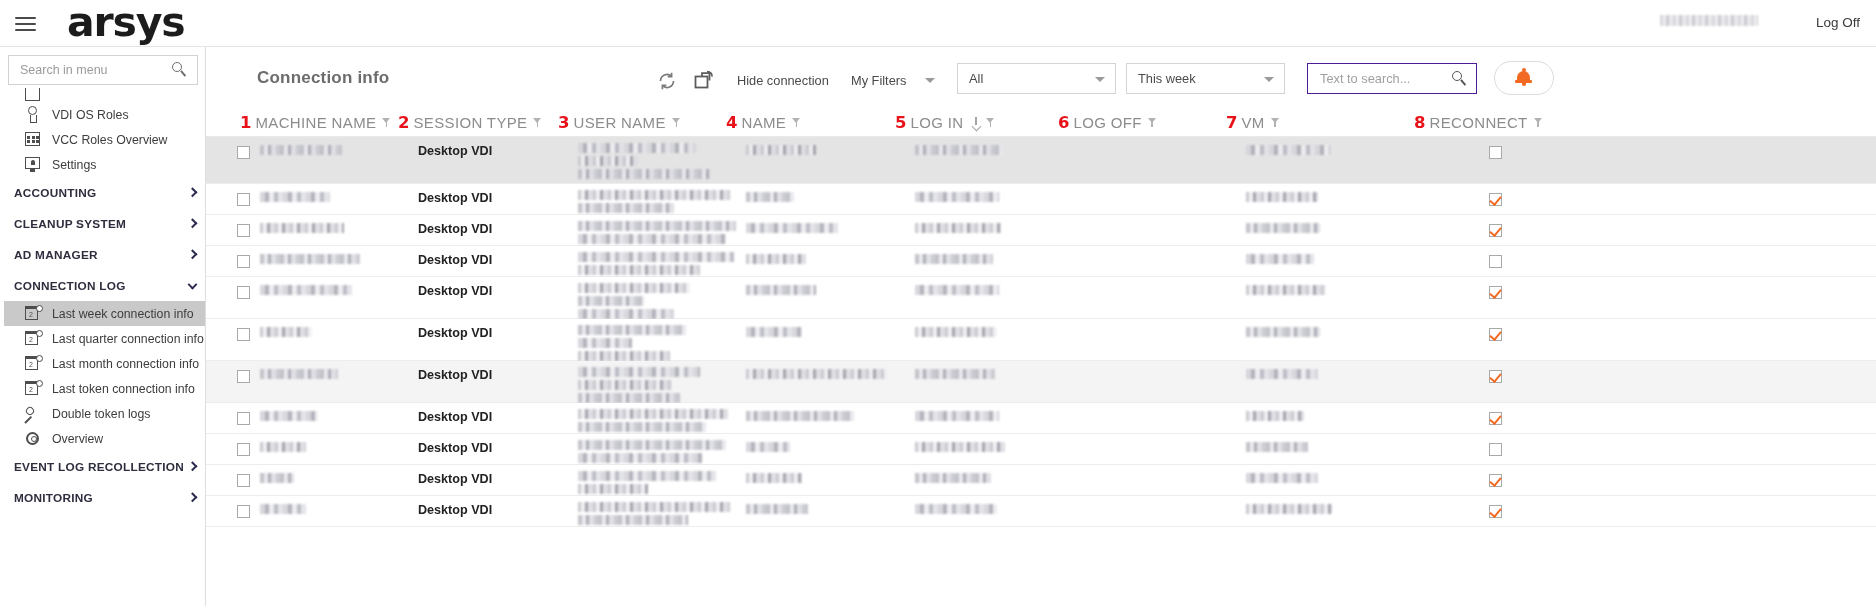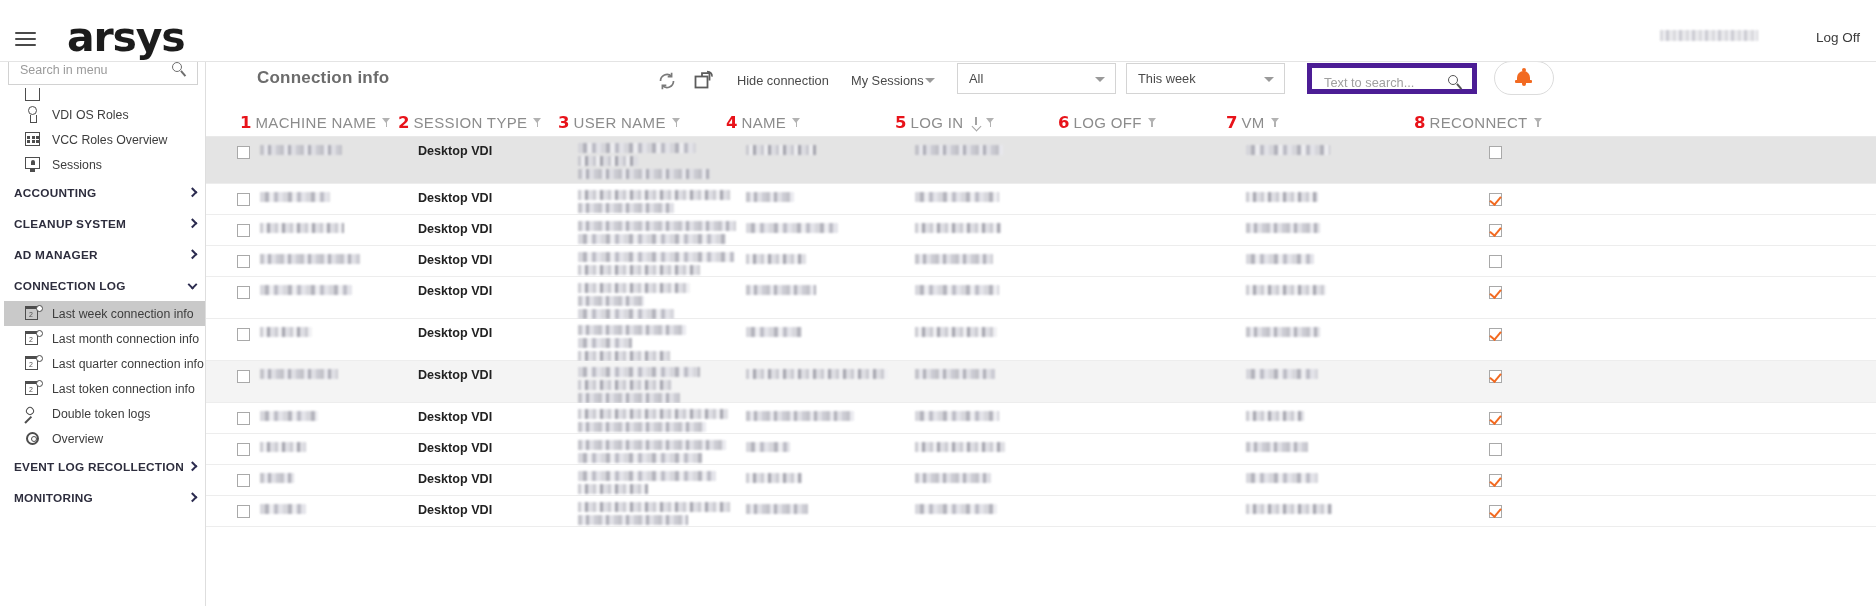--- a/index.html
+++ b/index.html
@@ -8,21 +8,21 @@
     margin: 0; padding: 0;
     width: 1876px; height: 606px;
     overflow: hidden;
     background: #ffffff;
     font-family: "Liberation Sans", sans-serif;
     -webkit-font-smoothing: antialiased;
   }
 
   
   .topbar {
-    position: absolute; top: 16px; left: 0; width: 1876px; height: 46px;
+    position: absolute; top: 1px; left: 0; width: 1876px; height: 46px;
     background: #ffffff;
     border-bottom: 1px solid #e4e4e4;
     z-index: 30;
   }
   .hamburger {
     position: absolute; left: 14px; top: 11px;
     width: 24px; height: 24px;
     cursor: pointer;
   }
   .hamburger span {
@@ -217,21 +217,21 @@
     position: absolute; right: 10px; top: 13px;
     width: 0; height: 0;
     border-left: 5px solid transparent; border-right: 5px solid transparent;
     border-top: 5px solid #9a9a9a;
   }
   #sel-all { left: 751px; width: 159px; }
   #sel-week { left: 920px; width: 159px; }
   .searchbox {
     position: absolute; left: 1101px; top: 17px;
     width: 170px; height: 31px;
-    border: 5px solid #4c1d95; background: #fff;
+    border: 1px solid #4c1d95; background: #fff;
   }
   .searchbox input {
     position: absolute; left: 10px; top: 0; width: 125px; height: 29px;
     border: 0; outline: 0; background: transparent;
     font-size: 12.8px; color: #4a4a4a;
     font-family: "Liberation Sans", sans-serif;
   }
   .searchbox input::placeholder { color: #a0a0a0; }
   .searchbox .mag { right: 8px; top: 7px; }
   .searchbox .mag .circ { border-color: #555; }
@@ -412,21 +412,21 @@
       <div class="nav-item">
         <span class="ico">
           <span class="ic-grid"></span>
         </span>
         <span class="lbl">VCC Roles Overview</span>
       </div>
       <div class="nav-item">
         <span class="ico">
           <span class="ic-monitor"></span>
         </span>
-        <span class="lbl">Sessions</span>
+        <span class="lbl">Settings</span>
       </div>
       <div class="nav-group">
         <span class="gl">ACCOUNTING</span>
         <span class="chev"></span>
       </div>
       <div class="nav-group">
         <span class="gl">CLEANUP SYSTEM</span>
         <span class="chev"></span>
       </div>
       <div class="nav-group">
@@ -442,28 +442,28 @@
           <span class="ic-cal"></span>
           <span class="ic-calbadge"></span>
         </span>
         <span class="lbl">Last week connection info</span>
       </div>
       <div class="nav-item">
         <span class="ico">
           <span class="ic-cal"></span>
           <span class="ic-calbadge"></span>
         </span>
-        <span class="lbl">Last month connection info</span>
+        <span class="lbl">Last quarter connection info</span>
       </div>
       <div class="nav-item">
         <span class="ico">
           <span class="ic-cal"></span>
           <span class="ic-calbadge"></span>
         </span>
-        <span class="lbl">Last quarter connection info</span>
+        <span class="lbl">Last month connection info</span>
       </div>
       <div class="nav-item">
         <span class="ico">
           <span class="ic-cal"></span>
           <span class="ic-calbadge"></span>
         </span>
         <span class="lbl">Last token connection info</span>
       </div>
       <div class="nav-item">
         <span class="ico">
@@ -504,21 +504,21 @@
 
     <div class="tb-export">
       <svg width="22" height="22" viewBox="0 0 22 22">
         <rect x="2.5" y="7.5" width="12" height="11" fill="none" stroke="#5c5c5c" stroke-width="1.8"></rect>
         <path d="M9 7.5V4.2h7.5v7.2" fill="none" stroke="#5c5c5c" stroke-width="1.8"></path>
         <path d="M14 2.6c3.6.4 5.2 2.4 5 5" fill="none" stroke="#5c5c5c" stroke-width="1.6"></path>
       </svg>
     </div>
 
     <div class="tb-hide">Hide connection</div>
-    <div class="tb-myfilters">My Sessions</div>
+    <div class="tb-myfilters">My Filters</div>
     <div class="tb-myfilters-arrow"></div>
 
     <div class="sel" id="sel-all">
       <div class="val">All</div>
       <div class="arr"></div>
     </div>
 
     <div class="sel" id="sel-week">
       <div class="val">This week</div>
       <div class="arr"></div>

